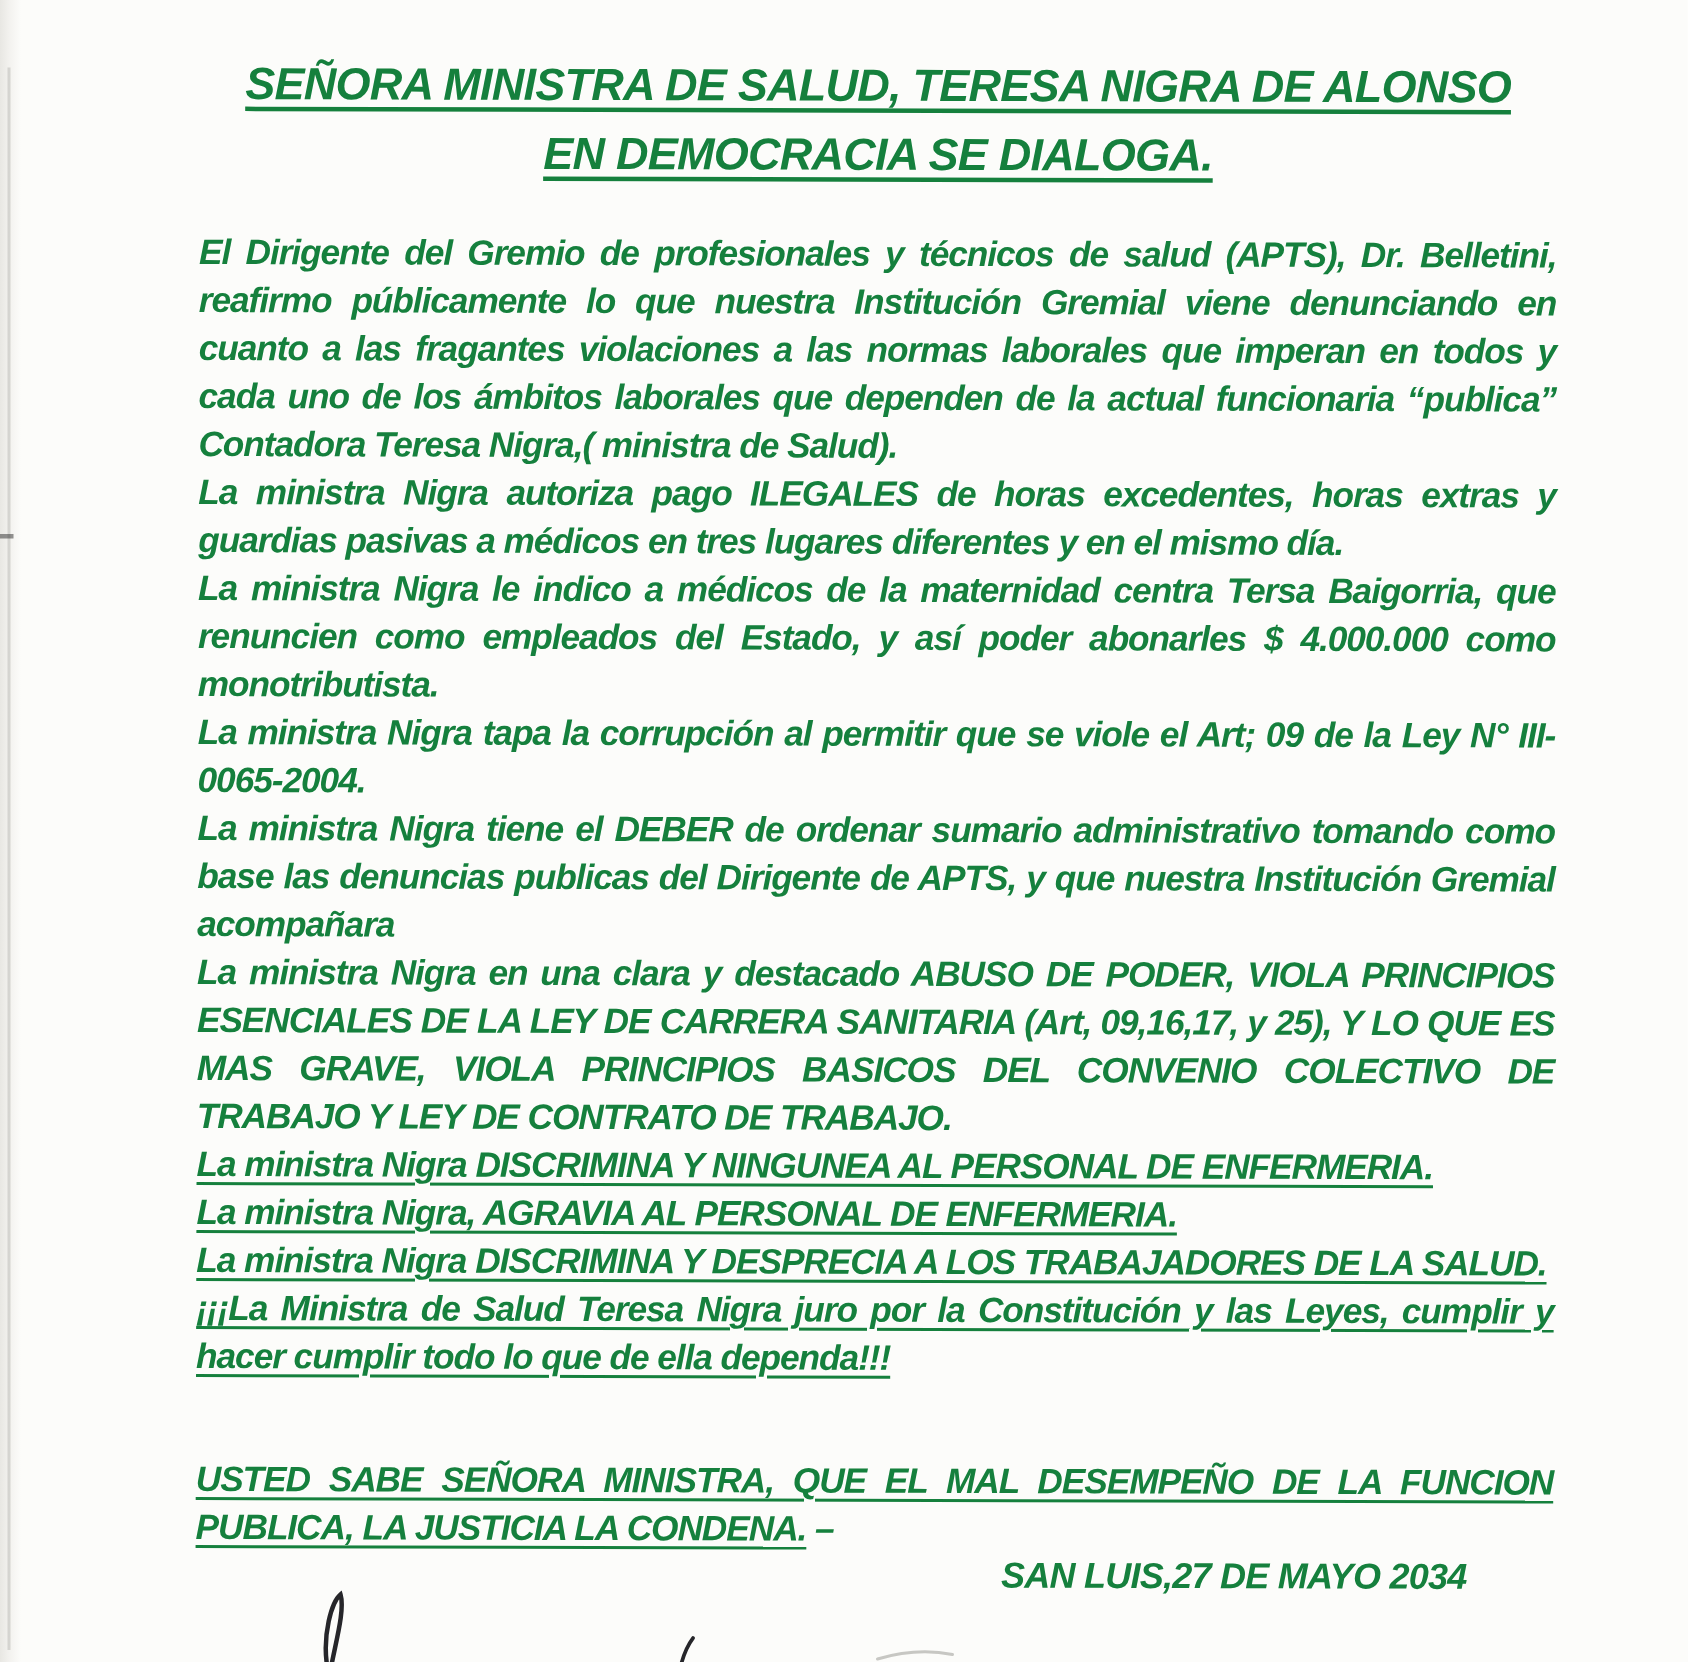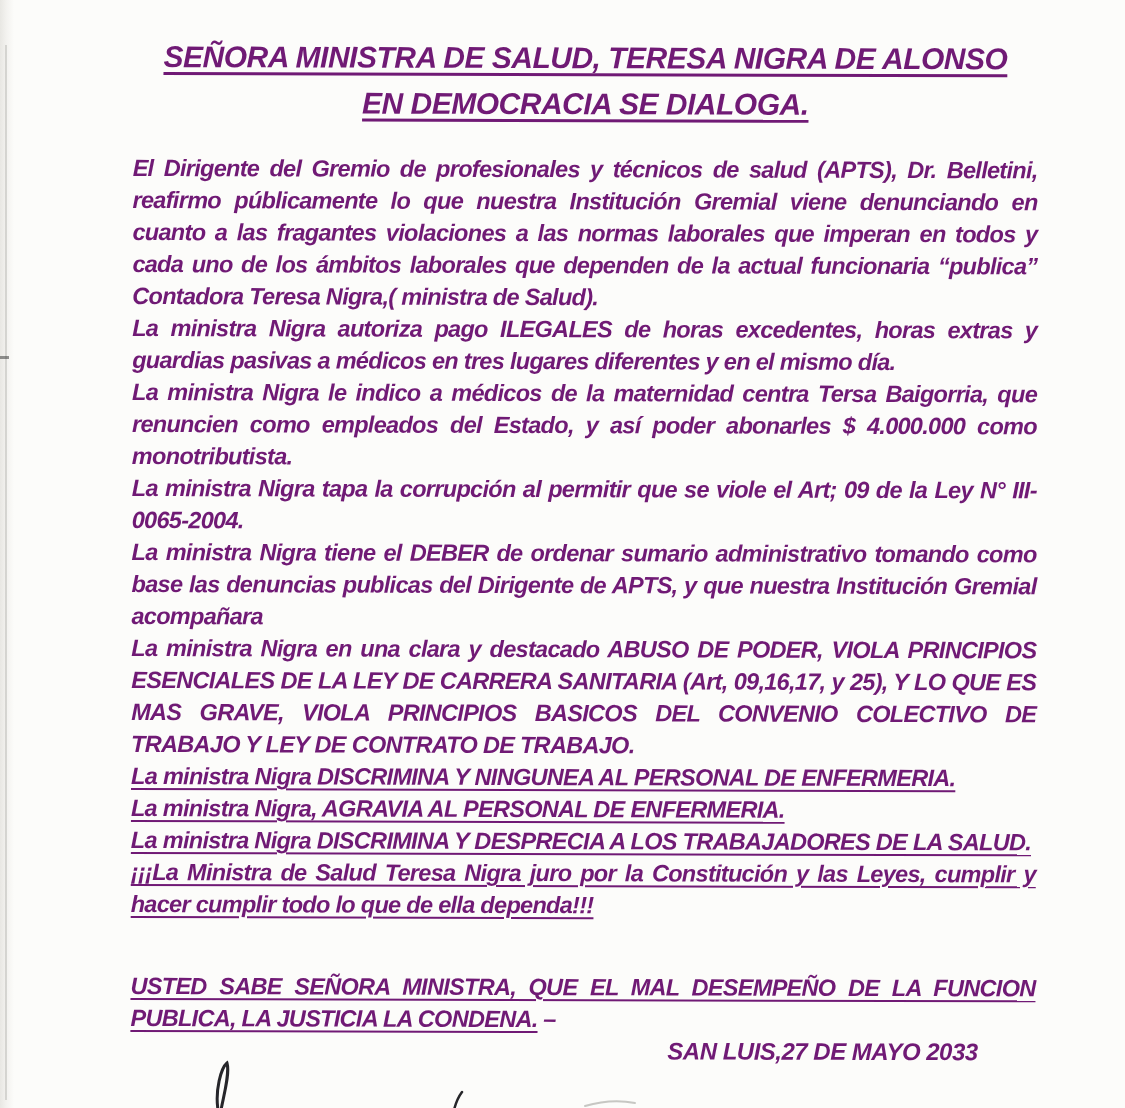--- a/index.html
+++ b/index.html
@@ -6,21 +6,21 @@
   body {
     width: 1125px; height: 1108px;
     background: #ffffff;
     font-family: "Liberation Sans", sans-serif;
   }
   .page {
     position: relative;
     width: 1125px; height: 1108px;
     background: #fcfcfa;
     overflow: hidden;
-    color: #701a75;
+    color: #15803d;
     font-style: italic;
     font-weight: bold;
   }
   
   .edge-band {
     position: absolute; left: 0; top: 0;
     width: 14px; height: 100%;
     background: linear-gradient(90deg, #e8e7e3 0%, #f3f2ef 45%, rgba(252,252,250,0) 100%);
   }
   .edge-line {
@@ -109,21 +109,21 @@
       <p>La ministra Nigra tiene el DEBER de ordenar sumario administrativo tomando como base las denuncias publicas del Dirigente de APTS, y que nuestra Institución Gremial acompañara</p>
       <p>La ministra Nigra en una clara y destacado ABUSO DE PODER, VIOLA PRINCIPIOS ESENCIALES DE LA LEY DE CARRERA SANITARIA (Art, 09,16,17, y 25), Y LO QUE ES MAS GRAVE, VIOLA PRINCIPIOS BASICOS DEL CONVENIO COLECTIVO DE TRABAJO Y LEY DE CONTRATO DE TRABAJO.</p>
       <p class="u">La ministra Nigra DISCRIMINA Y NINGUNEA AL PERSONAL DE ENFERMERIA.</p>
       <p class="u">La ministra Nigra, AGRAVIA AL PERSONAL DE ENFERMERIA.</p>
       <p class="u">La ministra Nigra DISCRIMINA Y DESPRECIA A LOS TRABAJADORES DE LA SALUD.</p>
       <p class="u">¡¡¡La Ministra de Salud Teresa Nigra juro por la Constitución y las Leyes, cumplir y hacer cumplir todo lo que de ella dependa!!!</p>
     </div>
 
     <div class="closing">
       <p class="closing-statement"><span class="u">USTED SABE SEÑORA MINISTRA, QUE EL MAL DESEMPEÑO DE LA FUNCION PUBLICA, LA JUSTICIA LA CONDENA.</span><span> –</span></p>
-      <p class="dateline">SAN LUIS,27 DE MAYO 2033</p>
+      <p class="dateline">SAN LUIS,27 DE MAYO 2034</p>
     </div>
 
   </div>
 
   <svg class="signature" viewBox="0 0 560 50" fill="none" xmlns="http://www.w3.org/2000/svg">
     <path d="M88 50 C 85 30, 91 8, 97 3 C 100 13, 94 34, 91 50" stroke="#26262a" stroke-width="3" stroke-linecap="round" fill="none"></path>
     <path d="M324 50 C 326 42, 329 36, 332 32" stroke="#26262a" stroke-width="2.5" stroke-linecap="round" fill="none"></path>
     <path d="M455 46 C 472 41, 490 40, 505 43" stroke="#9a9a96" stroke-width="2" stroke-linecap="round" fill="none" opacity="0.55"></path>
   </svg>
 

